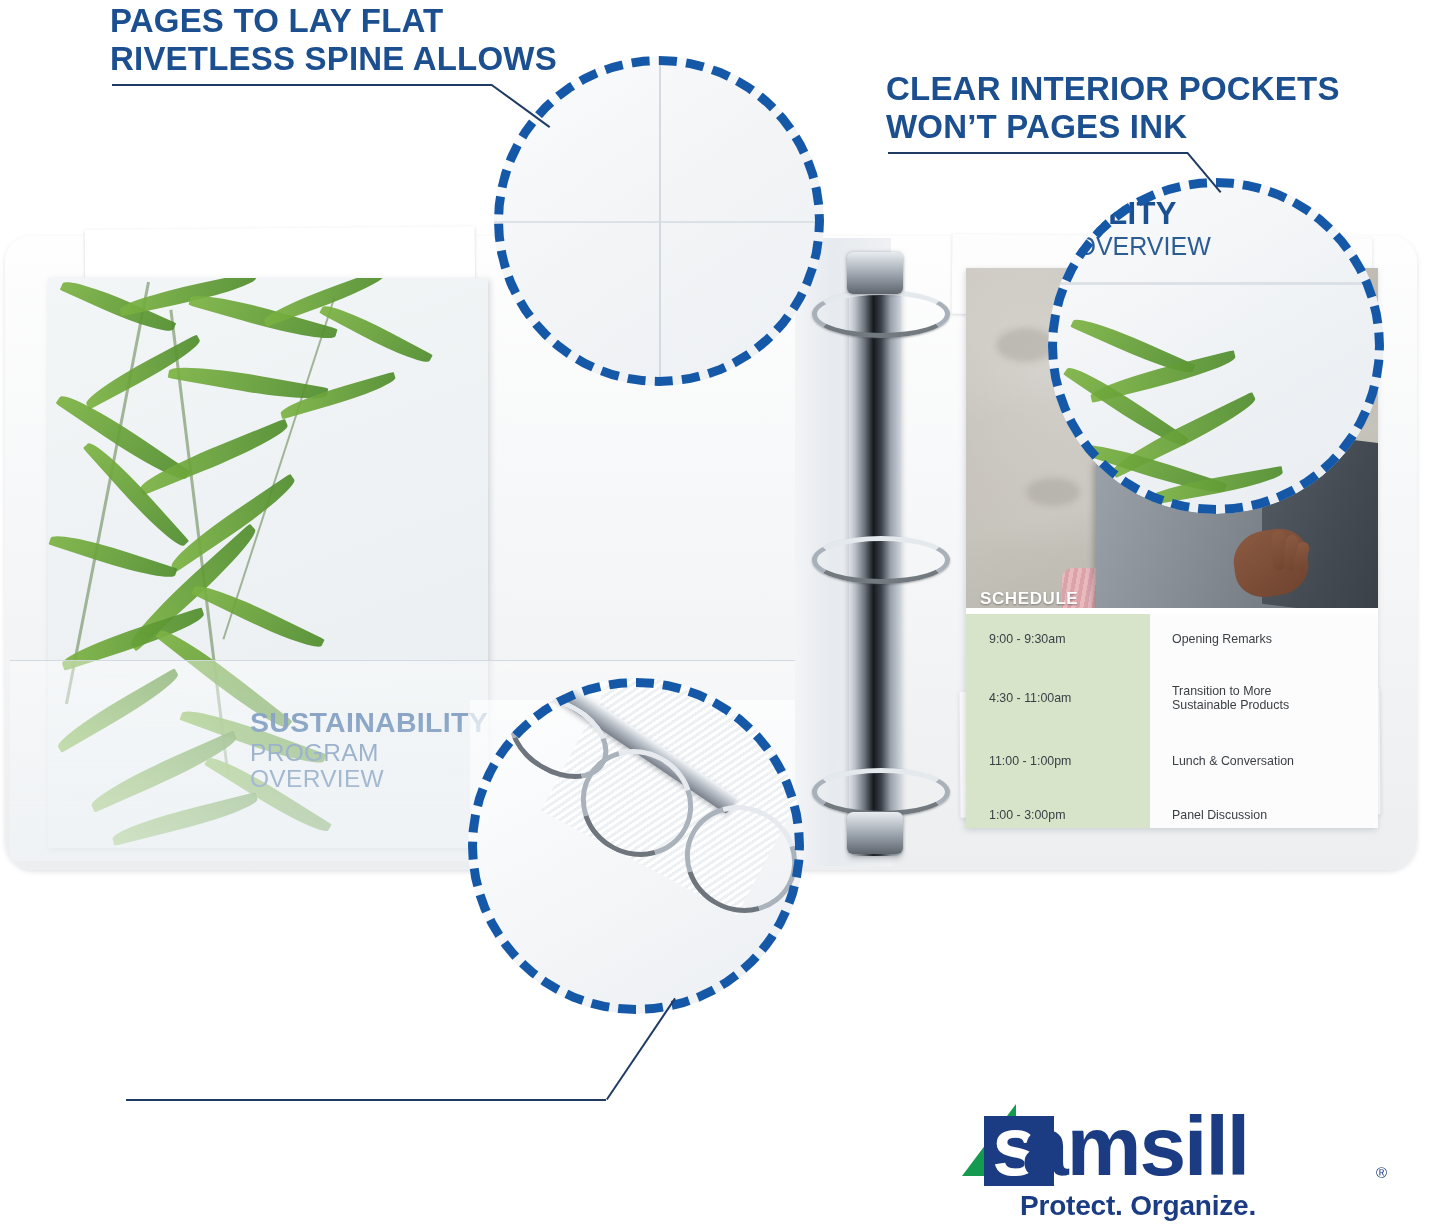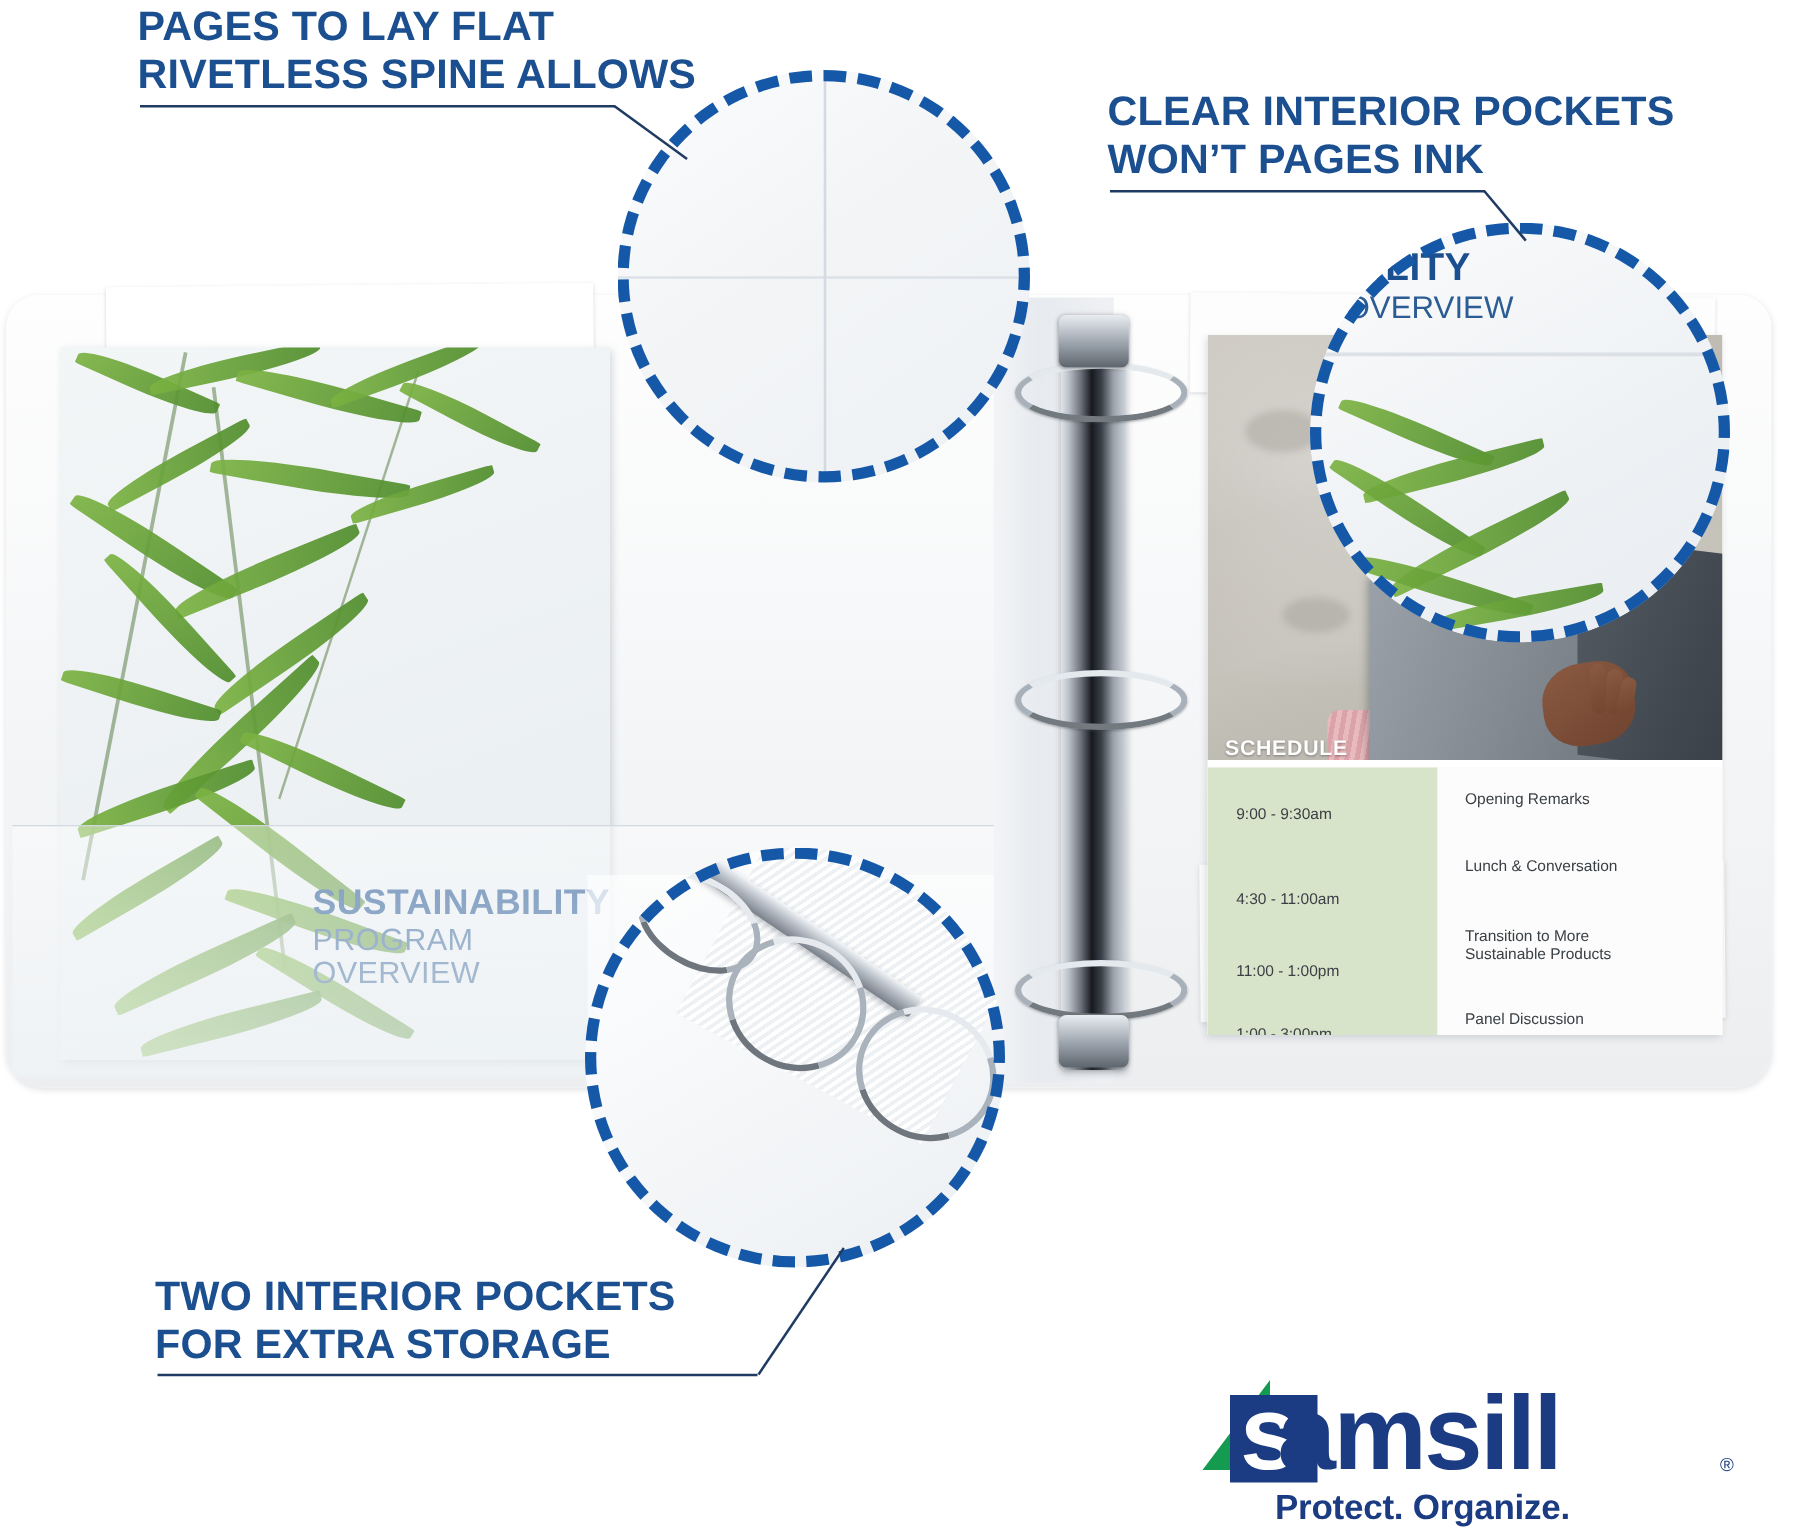--- a/index.html
+++ b/index.html
@@ -144,21 +144,21 @@
   .sched{
     position:absolute;left:0;top:346px;width:412px;
     background:#f7f8f7;display:flex;
   }
   .sched-times{width:184px;background:#d7e4c9;}
   .sched-items{flex:1;background:#fbfcfb;}
   .srow{
     display:flex;align-items:center;min-height:38px;
     font-size:12.4px;color:#3a3f45;padding:6px 0;
   }
-  .sched-times .srow{padding-left:23px;align-items:flex-end;}
+  .sched-times .srow{padding-left:23px;}
   .sched-items .srow{padding-left:22px;}
 
   
   .zcircle{position:absolute;border-radius:50%;overflow:hidden;}
   .zring{
     position:absolute;border-radius:50%;
     border:9px dashed #1558a8;
     box-sizing:border-box;
   }
   .z1{left:494px;top:56px;width:330px;height:330px;}
@@ -316,29 +316,29 @@
           </div>
         <div class="srow">
             <span>1:00 - 3:00pm</span>
           </div>
 
       </div>
       <div class="sched-items">
         <div class="srow">
             <span>Opening Remarks</span>
           </div>
-        <div class="srow" style="min-height:46px;">
-            <span>Lunch &amp; Conversation</span>
-          </div>
         <div class="srow two" style="min-height:56px;">
           <div>
             <div>Transition to More</div>
             <div>Sustainable Products</div>
           </div>
         </div>
+        <div class="srow" style="min-height:46px;">
+            <span>Lunch &amp; Conversation</span>
+          </div>
         <div class="srow">
             <span>Panel Discussion</span>
           </div>
 
       </div>
     </div>
   </div>
 
   <div class="zcircle z1">
     <div class="inner"></div>
@@ -378,24 +378,20 @@
   <div class="ruleline" style="left:112px;top:84px;width:380px;"></div>
   <div class="leader" style="left:492px;top:84px;width:72px;height:2px;transform:rotate(36deg);"></div>
 
   <div class="callout c-topright">
     <span>CLEAR INTERIOR POCKETS</span>
     <span>WON’T PAGES INK</span>
   </div>
   <div class="ruleline" style="left:888px;top:152px;width:300px;"></div>
   <div class="leader" style="left:1188px;top:152px;width:52px;height:2px;transform:rotate(50deg);"></div>
 
-  <div class="callout c-botleft">
-    <span>TWO INTERIOR POCKETS</span>
-    <span>FOR EXTRA STORAGE</span>
-  </div>
   <div class="ruleline" style="left:126px;top:1099px;width:480px;"></div>
   <div class="leader" style="left:606px;top:1099px;width:122px;height:2px;transform:rotate(-56deg);"></div>
 
   <div class="logo">
     <div class="logo-mark">
       <div class="logo-tri"></div>
       <div class="logo-sq"></div>
       <div class="logo-s">s</div>
     </div>
     <div class="logo-word">amsill</div>

